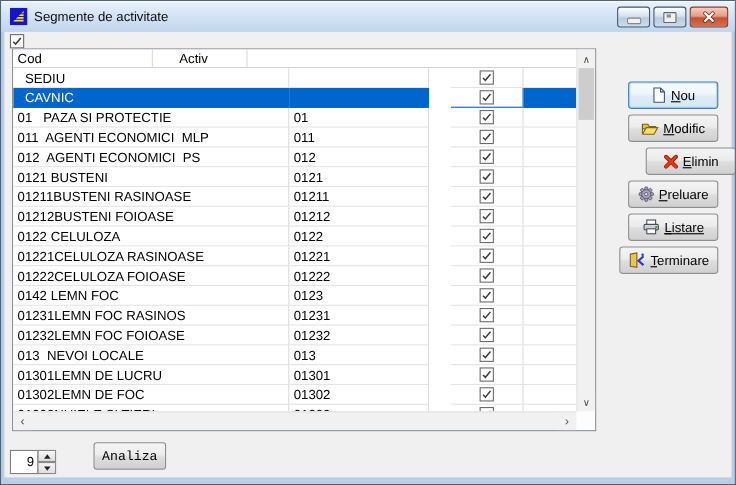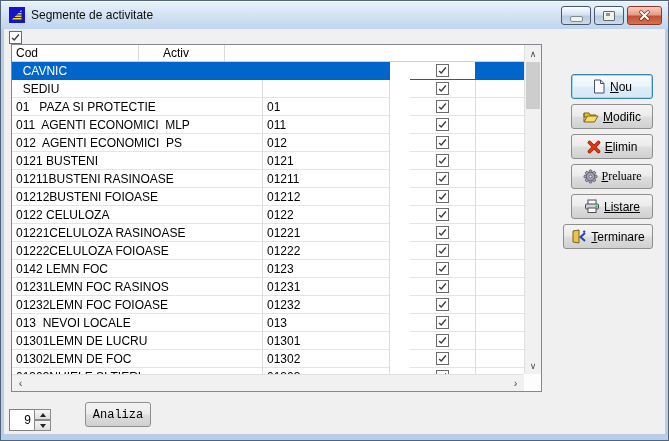--- a/index.html
+++ b/index.html
@@ -62,21 +62,21 @@
   .sb-corner{position:absolute;right:0;bottom:0;width:17px;height:17px;background:#fdfdfd;}
 
   
   .side-btn{position:absolute;left:567px;width:82px;height:25px;box-sizing:border-box;
     border:1px solid #8e8e8e;border-radius:3px;font-family:inherit;font-size:12px;color:#000;
     background:linear-gradient(#f4f4f4,#ececec 45%,#dddddd 55%,#d0d0d0);
     display:flex;align-items:center;justify-content:center;gap:4px;padding:0;}
   .side-btn.default{border-color:#3c7fb1;box-shadow:inset 0 0 0 1px #a8d8f0;
     background:linear-gradient(#f6fbfe,#eef6fc 45%,#ddedf8 55%,#d4e8f6);}
   .side-btn.wide{left:559px;width:90px;}
-  .b0{top:45px;} .b1{top:75px;text-align:right;} .b2{top:105px;} .b3{top:135px;font-family:Liberation Serif, serif;} .b4{top:165px;text-decoration:underline;} .b5{top:195px;}
+  .b0{top:45px;} .b1{top:75px;text-align:right;} .b2{top:105px;margin-left:16px;} .b3{top:135px;} .b4{top:165px;text-decoration:underline;} .b5{top:195px;}
   .mn{text-decoration:underline;}
   .btn-icon{display:flex;flex:0 0 auto;}
 
   
   .spin-edit{position:absolute;left:5px;top:380px;width:26px;height:22px;box-sizing:border-box;
     border:1px solid #808080;background:#fff;text-align:right;padding:3px 3px 0 0;line-height:15px;}
   .spin-btns{position:absolute;left:30px;top:380px;width:17px;height:22px;}
   .spin-btn{position:absolute;left:0;width:17px;height:11px;box-sizing:border-box;border:1px solid #8a8a8a;
     background:linear-gradient(#f6f6f6,#dedede);display:flex;align-items:center;justify-content:center;padding:0;}
   .spin-up{top:0;} .spin-down{top:11px;}
@@ -124,34 +124,34 @@
       </svg>
     </span>
 
     <div class="grid">
       <div class="grid-header">
         <div class="hcell c1">Cod</div>
         <div class="hcell c2" style="justify-content:flex-start;padding:1px 0 0 4px;display:block;">Activ</div>
         <div class="hcell c3"></div>
       </div>
       <div class="grid-body">
+          <div class="row">
+    <div class="cell c0">  SEDIU</div>
+    <div class="cell c1"></div>
+    <div class="cell c2">
+      <span class="cb">
+        <svg width="11" height="11" viewBox="0 0 13 13">
+          <polyline points="2.5,7 5,9.5 10.5,3" fill="none" stroke="#3b3b3b" stroke-width="1.6"></polyline>
+        </svg>
+      </span>
+    </div>
+    <div class="cell c3"></div>
+  </div>
           <div class="row selected">
     <div class="cell c0">  CAVNIC</div>
-    <div class="cell c1"></div>
-    <div class="cell c2">
-      <span class="cb">
-        <svg width="11" height="11" viewBox="0 0 13 13">
-          <polyline points="2.5,7 5,9.5 10.5,3" fill="none" stroke="#3b3b3b" stroke-width="1.6"></polyline>
-        </svg>
-      </span>
-    </div>
-    <div class="cell c3"></div>
-  </div>
-          <div class="row">
-    <div class="cell c0">  SEDIU</div>
     <div class="cell c1"></div>
     <div class="cell c2">
       <span class="cb">
         <svg width="11" height="11" viewBox="0 0 13 13">
           <polyline points="2.5,7 5,9.5 10.5,3" fill="none" stroke="#3b3b3b" stroke-width="1.6"></polyline>
         </svg>
       </span>
     </div>
     <div class="cell c3"></div>
   </div>

